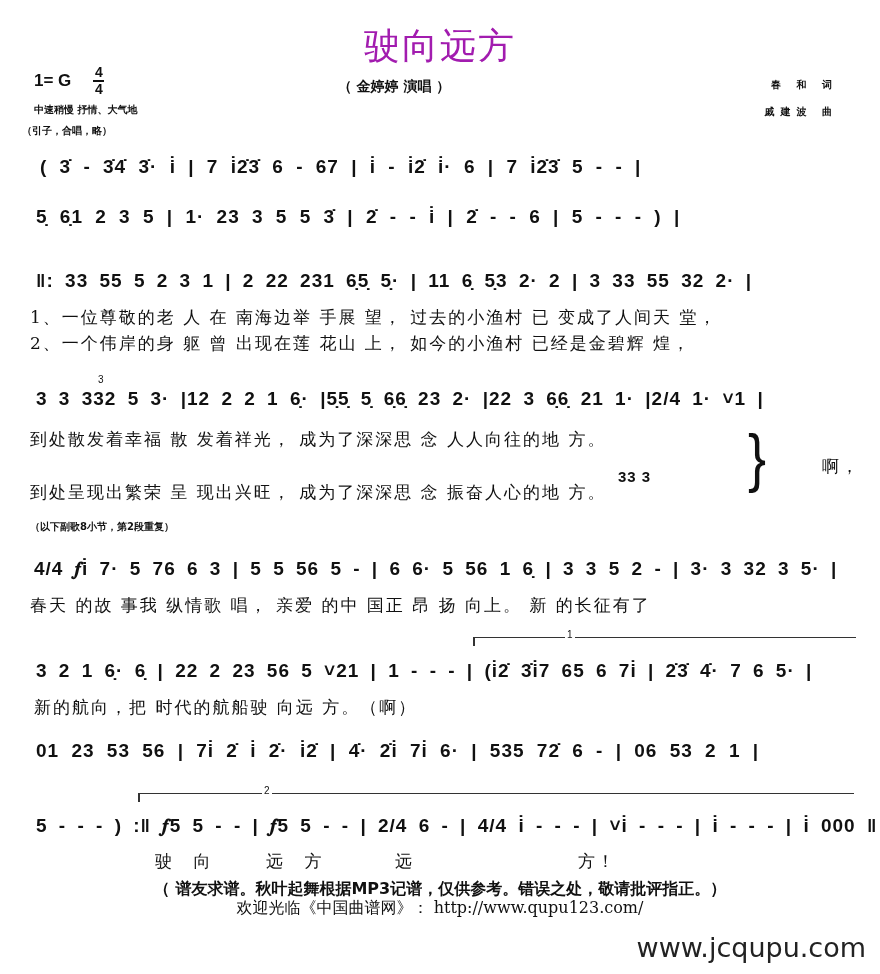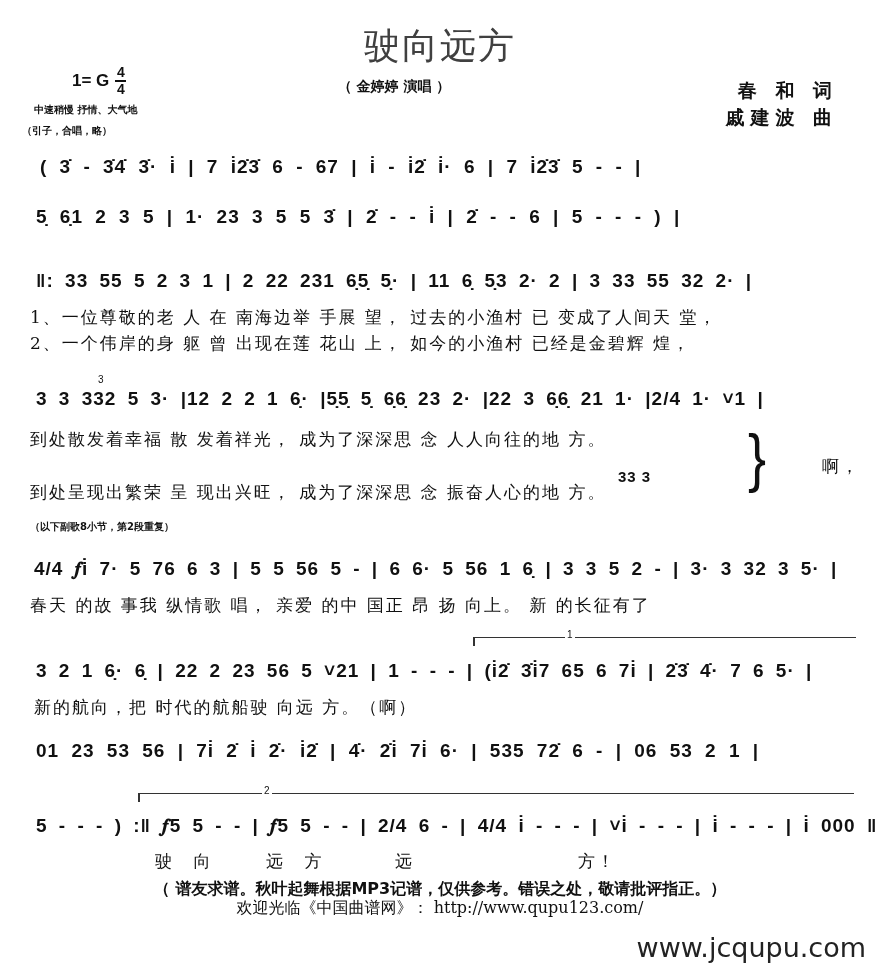--- a/index.html
+++ b/index.html
@@ -1,26 +1,26 @@
 <!DOCTYPE html>
 <html><head>
 <meta charset="utf-8">
 <style>
   html, body { margin:0; padding:0; background:#ffffff; }
   body { width:880px; height:974px; position:relative; overflow:hidden;
          font-family:"Liberation Sans", "DejaVu Sans", sans-serif; color:#111; }
   .abs { position:absolute; white-space:nowrap; }
-  .title { left:0; width:880px; text-align:center; top:22px; font-size:36px; color:#404040;
+  .title { left:0; width:880px; text-align:center; top:22px; font-size:36px; color:#a21caf;
            font-family:"DejaVu Sans", sans-serif; letter-spacing:2px; }
-  .key { left:34px; top:66px; font-size:17px; font-weight:bold; display:flex; align-items:center; gap:6px;margin-left:38px; }
+  .key { left:34px; top:66px; font-size:17px; font-weight:bold; display:flex; align-items:center; gap:22px; }
   .frac { display:inline-flex; flex-direction:column; align-items:center; line-height:13px; font-size:14px; font-weight:bold; }
   .frac .bar { width:11px; height:2px; background:#111; margin:1px 0; }
   .small { font-size:10px; font-weight:bold; font-family:"DejaVu Sans", sans-serif;text-align:center; }
   .singer { left:0; width:788px; text-align:center; top:78px; font-size:14px; font-weight:bold; font-family:"DejaVu Sans", sans-serif; }
-  .credit { right:42px; font-size:19px; font-weight:bold; font-family:"DejaVu Serif", serif; letter-spacing:6px; text-align:right; }
+  .credit { right:42px; font-size:10px; font-weight:bold; font-family:"DejaVu Serif", serif; letter-spacing:6px; text-align:right; }
   .staff { left:0; width:729px; height:40px; }
   .line-text { font-size:19px; font-weight:bold; letter-spacing:1px; font-family:"Liberation Sans", sans-serif; }
   .lyric { font-size:17px; font-family:"DejaVu Serif", serif; letter-spacing:2px; }
   .volta { position:absolute; height:0; border-top:1.5px solid #333; }
   .volta .lbl { position:absolute; top:-9px; font-size:10px; background:#fff; padding:0 2px; }
   .volta .hook { position:absolute; left:0; top:0; width:1.5px; height:8px; background:#333; }
   .footer1 { left:0; width:880px; text-align:center; top:879px; font-size:16px; font-weight:bold; font-family:"DejaVu Sans", sans-serif; }
   .footer2 { left:0; width:880px; text-align:center; top:898px; font-size:16px; font-family:"DejaVu Serif", serif; }
   .watermark { right:14px; top:932px; font-size:27px; font-family:"DejaVu Sans", sans-serif; color:#222; }
   .brace { font-size:54px; font-weight:normal; line-height:54px; transform:scaleY(1.2); }

